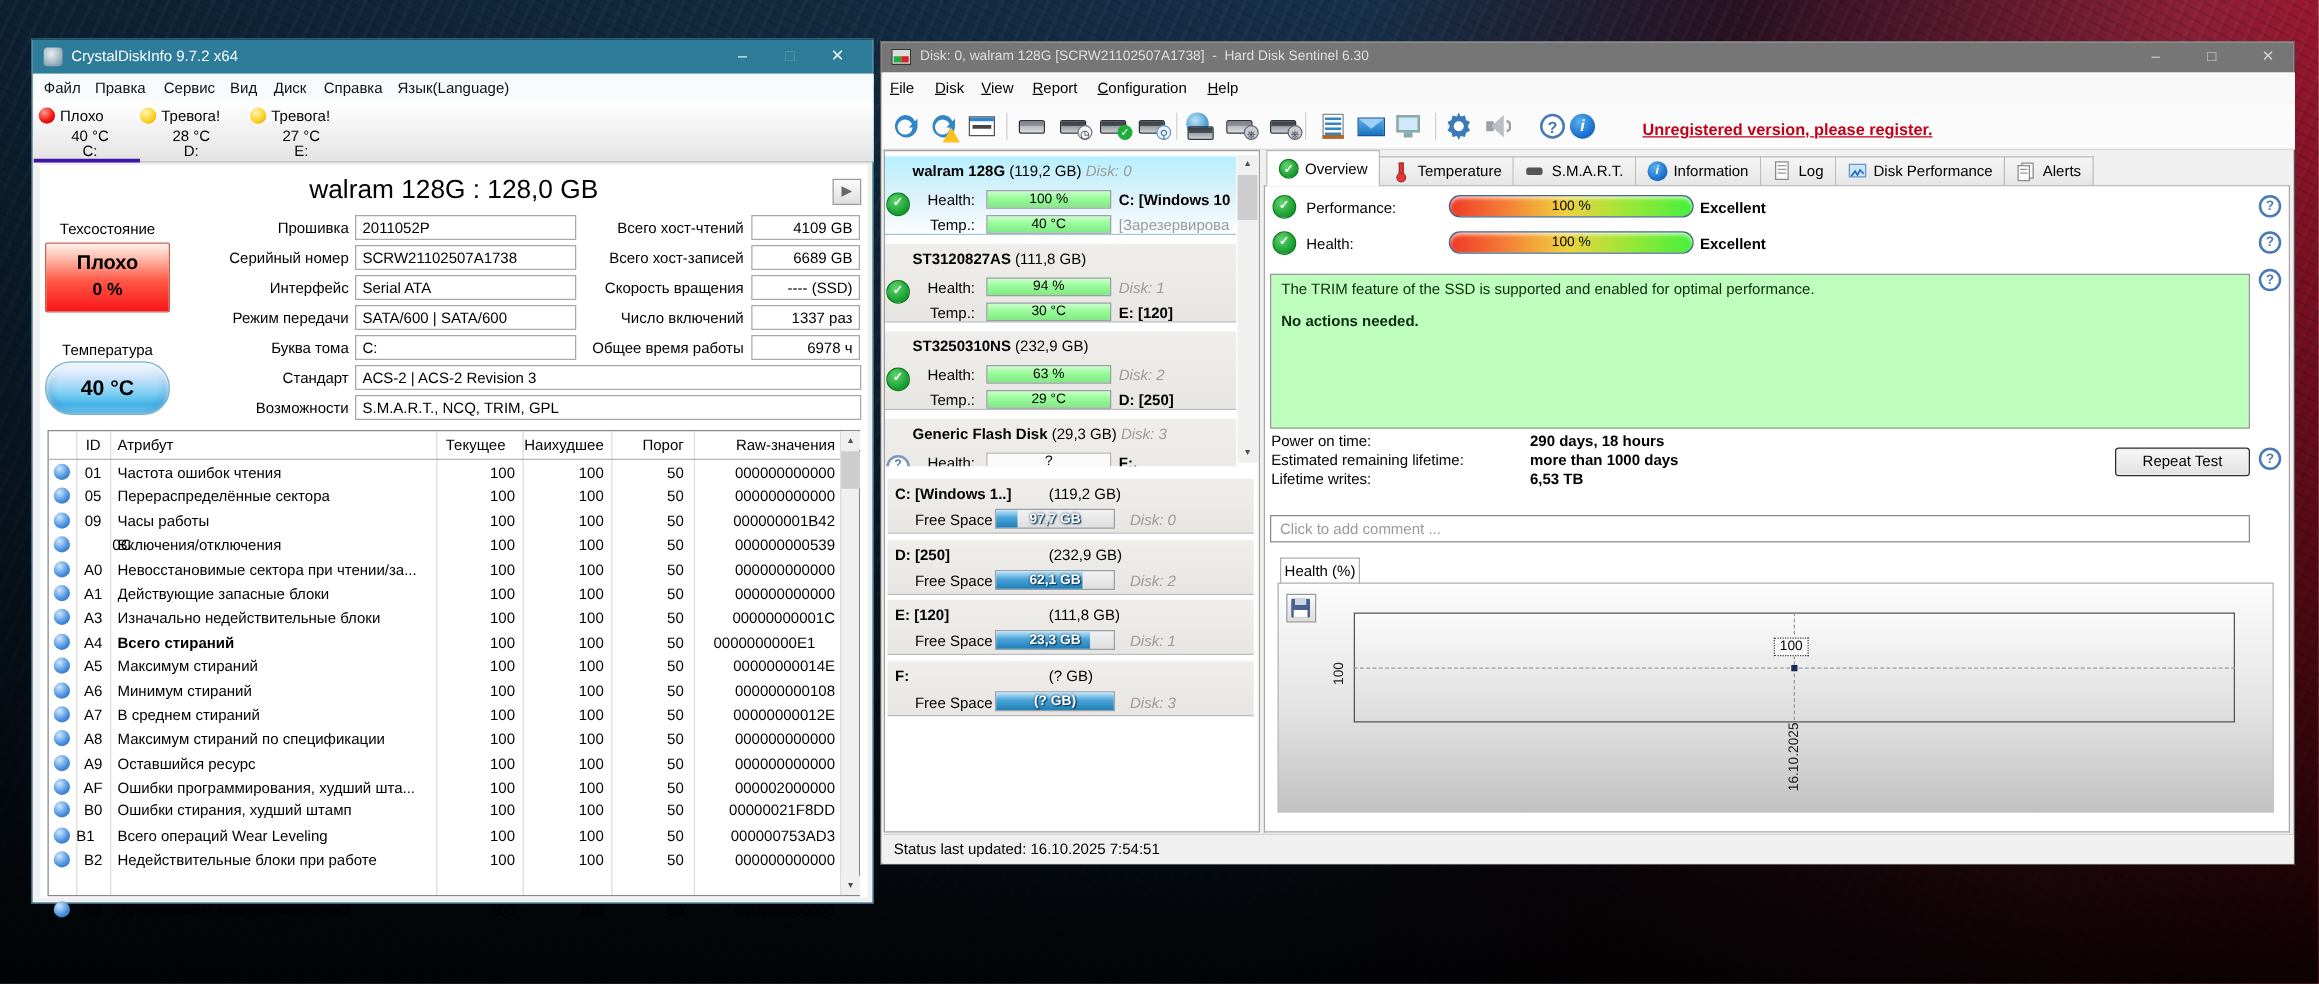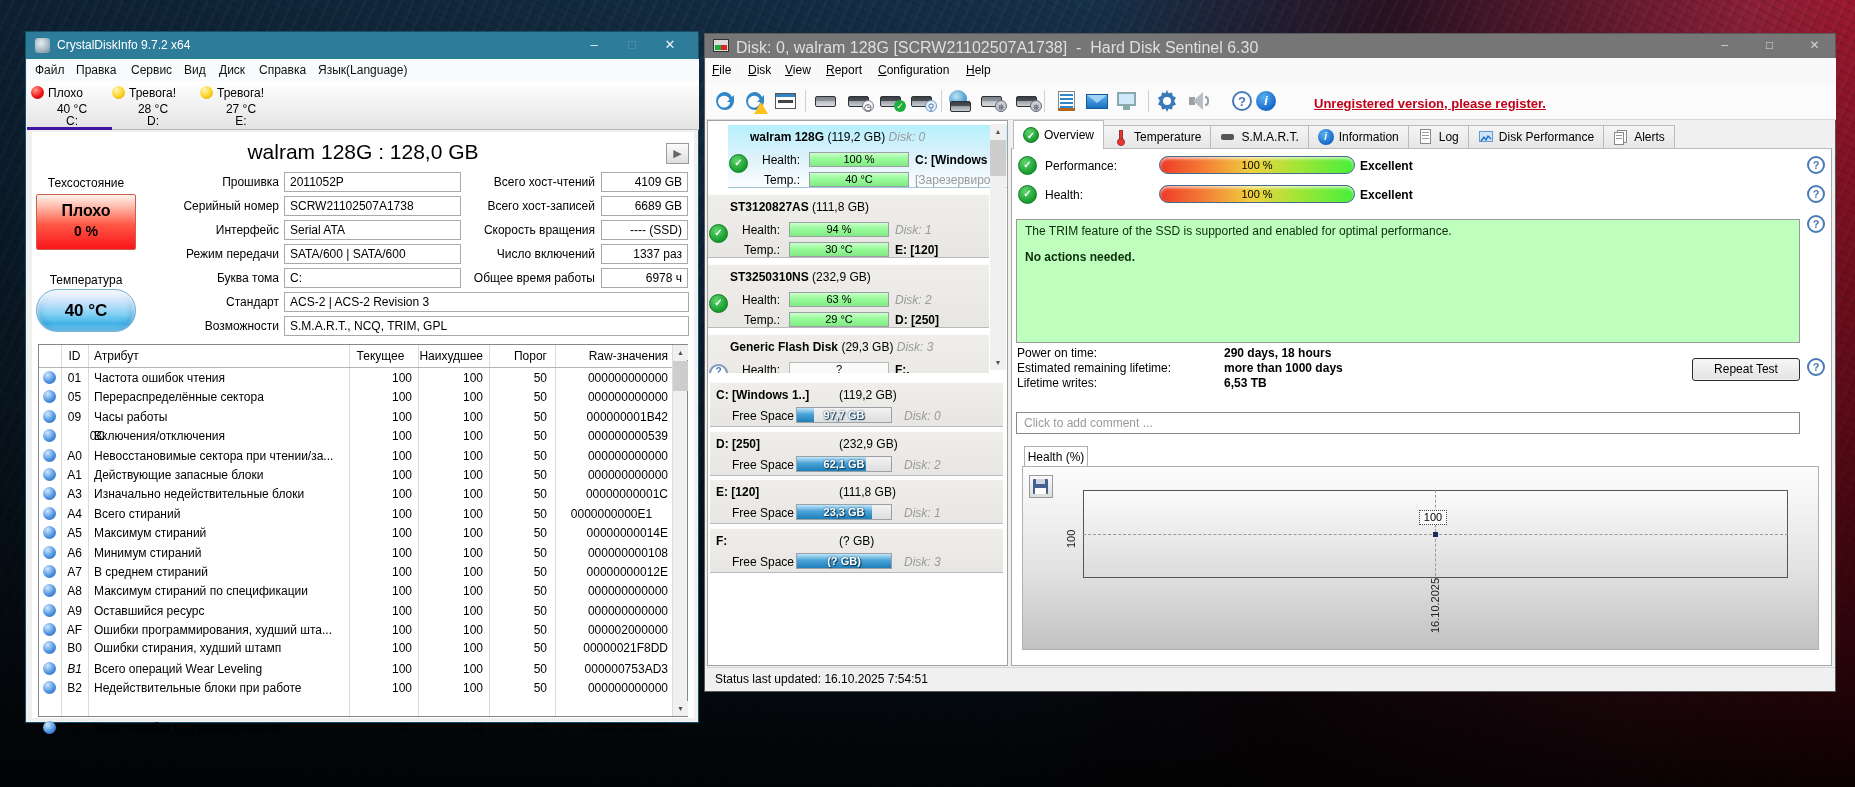--- a/index.html
+++ b/index.html
@@ -44,21 +44,21 @@
 .orb{position:absolute;left:4px;top:3px;width:13px;height:13px;border-radius:50%;background:radial-gradient(circle at 35% 30%,#cfe8ff,#4f94e0 55%,#1d5bb0)}
 .cdi-vscroll{position:absolute;right:0;top:0;width:15px;height:100%;background:#f0f0f0;border-left:1px solid #dcdcdc}
 .scr-btn{position:absolute;left:0;width:15px;height:15px;background:#f0f0f0;color:#505050;font-size:7px;text-align:center;line-height:15px}
 .scr-thumb{position:absolute;left:0;width:15px;background:#cdcdcd}
 
 #hds{left:704px;top:33px;width:1132px;height:659px;background:#f0f0f0;border:1px solid #5a5a5a}
 .hds-titlebar{position:absolute;left:0;top:0;width:100%;height:24px;background:#767676}
 .hds-appicon{position:absolute;left:8px;top:5px;width:16px;height:13px;background:#ddd;border:1px solid #333}
 .hds-appicon:before{content:"";position:absolute;left:1px;top:5px;width:6px;height:5px;background:#1fae3c}
 .hds-appicon:after{content:"";position:absolute;right:1px;top:5px;width:6px;height:5px;background:#d22}
-.hds-title{position:absolute;left:31px;top:5px;color:#dfdfdf;font-size:16px;white-space:pre}
+.hds-title{position:absolute;left:31px;top:5px;color:#dfdfdf;font-size:11px;white-space:pre}
 .hds-btn{position:absolute;top:0;width:45px;height:24px;color:#d5d5d5;text-align:center;line-height:22px;font-size:12px}
 .hds-menubar{position:absolute;left:1px;top:24px;width:1130px;height:25px;background:#f9f9f9}
 .hds-menuitem{position:absolute;top:0;height:25px;line-height:25px;font-size:12px}
 .hds-menuitem u{text-decoration:underline}
 .hds-toolbar{position:absolute;left:1px;top:49px;width:1130px;height:37px;background:#fbfbfb;border-bottom:1px solid #d8d8d8}
 .tbi{position:absolute;top:5px;width:26px;height:26px}
 .tbsep{position:absolute;top:7px;width:1px;height:22px;background:#d0d0d0}
 .drive{position:absolute;left:2px;top:8px;width:21px;height:11px;border:1px solid #2f3338;border-radius:2px;background:linear-gradient(180deg,#3a3f44 0%,#4a5056 45%,#9aa0a6 46%,#c9ced2 100%)}
 .drive.gray{background:linear-gradient(180deg,#7d8287 0%,#8f959a 45%,#b9bec2 46%,#d9dde0 100%)}
 .badge{position:absolute;right:-2px;bottom:2px;width:12px;height:12px;border-radius:50%;text-align:center;line-height:12px;font-size:9px;color:#fff}
@@ -272,21 +272,21 @@
               <div class="cdi-cell" style="left: 22px; width: 27px; text-align: center;">A3</div>
               <div class="cdi-cell" style="left: 55px; width: 255px;">Изначально недействительные блоки</div>
               <div class="cdi-cell" style="left: 310px; width: 63px; text-align: right;">100</div>
               <div class="cdi-cell" style="left: 379px; width: 65px; text-align: right;">100</div>
               <div class="cdi-cell" style="left: 450px; width: 58px; text-align: right;">50</div>
               <div class="cdi-cell" style="left: 516px; width: 113px; text-align: right;">00000000001C</div>
             </div>
             <div class="cdi-row" style="top: 158.8px;">
               <div class="orb"></div>
               <div class="cdi-cell" style="left: 22px; width: 27px; text-align: center;">A4</div>
-              <div class="cdi-cell" style="left: 55px; width: 255px;">Всего стираний</div>
+              <div class="cdi-cell" style="left: 55px; width: 255px; font-weight: bold;">Всего стираний</div>
               <div class="cdi-cell" style="left: 310px; width: 63px; text-align: right;">100</div>
               <div class="cdi-cell" style="left: 379px; width: 65px; text-align: right;">100</div>
               <div class="cdi-cell" style="left: 450px; width: 58px; text-align: right;">50</div>
               <div class="cdi-cell" style="left: 516px; width: 113px; text-align: center;">0000000000E1</div>
             </div>
             <div class="cdi-row" style="top: 178.2px;">
               <div class="orb"></div>
               <div class="cdi-cell" style="left: 22px; width: 27px; text-align: center;">A5</div>
               <div class="cdi-cell" style="left: 55px; width: 255px;">Максимум стираний</div>
               <div class="cdi-cell" style="left: 310px; width: 63px; text-align: right;">100</div>
@@ -343,21 +343,21 @@
               <div class="orb"></div>
               <div class="cdi-cell" style="left: 22px; width: 27px; text-align: center;">B0</div>
               <div class="cdi-cell" style="left: 55px; width: 255px;">Ошибки стирания, худший штамп</div>
               <div class="cdi-cell" style="left: 310px; width: 63px; text-align: right;">100</div>
               <div class="cdi-cell" style="left: 379px; width: 65px; text-align: right;">100</div>
               <div class="cdi-cell" style="left: 450px; width: 58px; text-align: right;">50</div>
               <div class="cdi-cell" style="left: 516px; width: 113px; text-align: right;">00000021F8DD</div>
             </div>
             <div class="cdi-row" style="top: 314px;">
               <div class="orb"></div>
-              <div class="cdi-cell" style="left: 22px; width: 27px; text-align: center; font-style: italic;">B1</div>
+              <div class="cdi-cell" style="left: 22px; width: 27px; ">B1</div>
               <div class="cdi-cell" style="left: 55px; width: 255px;">Всего операций Wear Leveling</div>
               <div class="cdi-cell" style="left: 310px; width: 63px; text-align: right;">100</div>
               <div class="cdi-cell" style="left: 379px; width: 65px; text-align: right;">100</div>
               <div class="cdi-cell" style="left: 450px; width: 58px; text-align: right;">50</div>
               <div class="cdi-cell" style="left: 516px; width: 113px; text-align: right;">000000753AD3</div>
             </div>
             <div class="cdi-row" style="top: 333.4px;">
               <div class="orb"></div>
               <div class="cdi-cell" style="left: 22px; width: 27px; text-align: center;">B2</div>
               <div class="cdi-cell" style="left: 55px; width: 255px;">Недействительные блоки при работе</div>
@@ -525,21 +525,21 @@
             <div style="position:absolute;left:1px;top:3px;width:10px;height:13px;background:#fff;border:1px solid #888">
               <div style="margin:2px 1px 0;height:1px;background:#999"></div>
               <div style="margin:2px 1px 0;height:1px;background:#999"></div>
             </div>
           </div>
           <span>Alerts</span>
         </div>
       </div>
     <div class="hds-body-side">
       <div class="disk-list">
-          <div class="disk-item sel" style="top: 3px; margin-left: 20px;">
+          <div class="disk-item sel" style="top: 3px;">
             <div class="di-name"><span>walram 128G</span> <span class="di-size">(119,2 GB)</span> <span class="di-disk">Disk: 0</span></div>
             <div class="di-icon ic-ok">✓</div>
             <div class="di-lab" style="left: 0px; top: 28px;">Health:</div>
             <div class="di-bar" style="top: 27px;">100 %</div>
             <div class="di-right" style="top: 28px; font-weight: bold;">C: [Windows 10 C</div>
             <div class="di-lab" style="left: 0px; top: 48px;">Temp.:</div>
             <div class="di-bar" style="top: 47px;">40 °C</div>
             <div class="di-right muted" style="top: 48px;">[Зарезервирова</div>
           </div>
           <div class="disk-item" style="top: 73px;">

